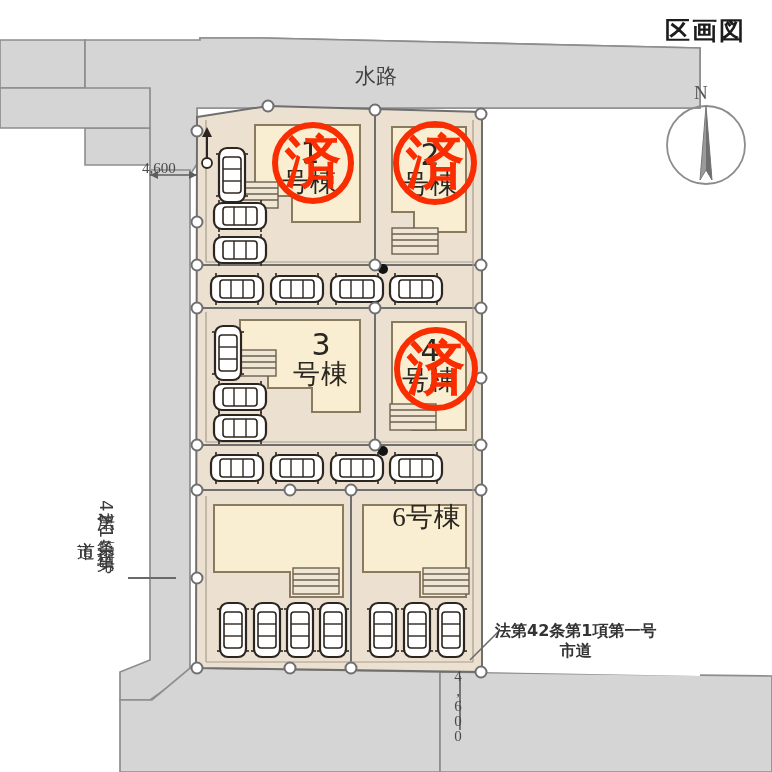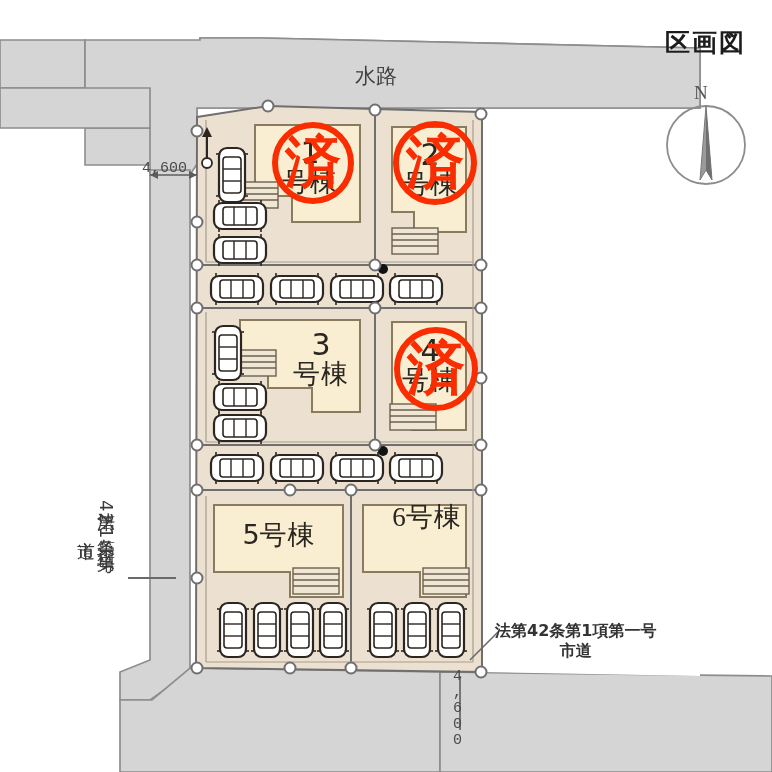--- a/index.html
+++ b/index.html
@@ -28,21 +28,20 @@
   }
   .ttl {
     position: absolute;
     right: 26px;
     top: 14px;
     font-size: 25px;
     font-weight: bold;
     letter-spacing: 2px;
     color: #1c1c1c;
     font-family: "DejaVu Sans", "Liberation Sans", sans-serif;
-    margin-top: 12px;
   }
   .compass-n {
     position: absolute;
     left: 694px;
     top: 82px;
     font-size: 19px;
     color: #555;
     font-family: "Liberation Serif", serif;
   }
   .lbl {
@@ -53,21 +52,21 @@
   .lbl-suiro {
     left: 355px; top: 62px;
     font-size: 21px;
     font-family: "DejaVu Sans", "Liberation Sans", sans-serif;
     color: #404040;
   }
   .dim {
     position: absolute;
     font-size: 15px;
     color: #4a4a4a;
-    font-family: Liberation Mono, monospace;
+    font-family: Liberation Serif, serif;
     text-align: center;
   }
   .dim-tl { left: 142px; top: 160px; }
   .dim-br {
     left: 449px; top: 668px;
     writing-mode: vertical-rl;
     text-orientation: upright;
     letter-spacing: -1px;
   }
   .vtext {
@@ -325,23 +324,20 @@
     <span class="go">号棟</span>
   </div>
   <div class="lotlabel" style="left:276px; top:330px; width:90px;">
     <span class="num">3</span>
     <span class="go">号棟</span>
   </div>
   <div class="lotlabel" style="left:386px; top:336px; width:88px;">
     <span class="num">4</span>
     <span class="go">号棟</span>
   </div>
-  <div class="lotlabel inline" style="left:218px; top:521px; width:122px;">
-    <span class="num">5</span><span class="go">号棟</span>
-  </div>
   <div class="lotlabel inline" style="left:366px; top:504px; width:122px;font-family:Liberation Serif, serif;">
     <span class="num">6</span><span class="go">号棟</span>
   </div>
 
   <div class="stamp" style="left:272px; top:122px; width:82px; height:82px; font-size:56px;">済</div>
   <div class="stamp" style="left:393px; top:121px; width:84px; height:84px; font-size:58px;">済</div>
   <div class="stamp" style="left:394px; top:327px; width:84px; height:84px; font-size:58px;">済</div>
 
 </div>
 

